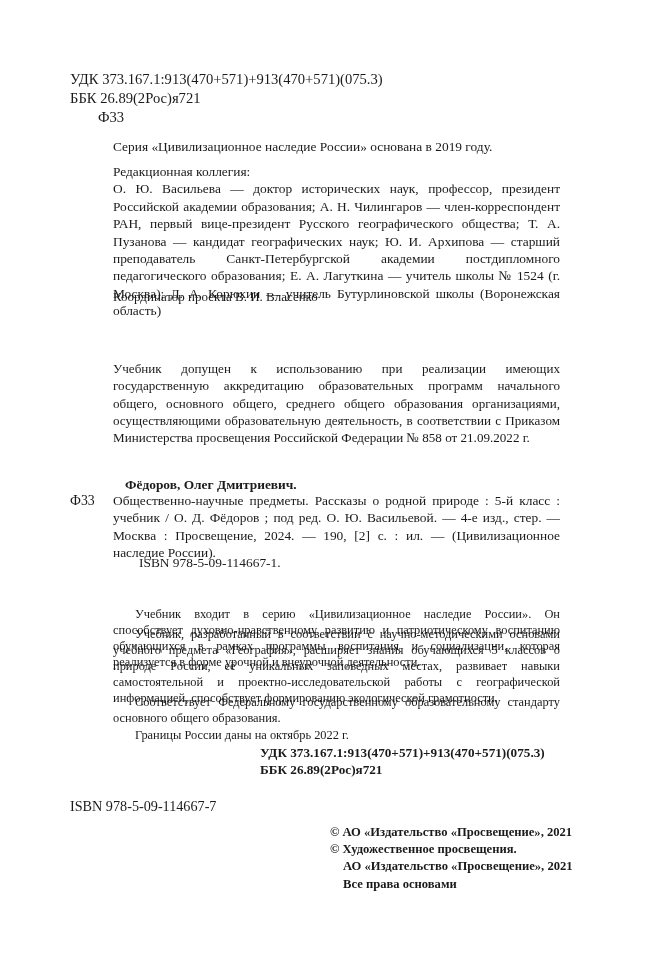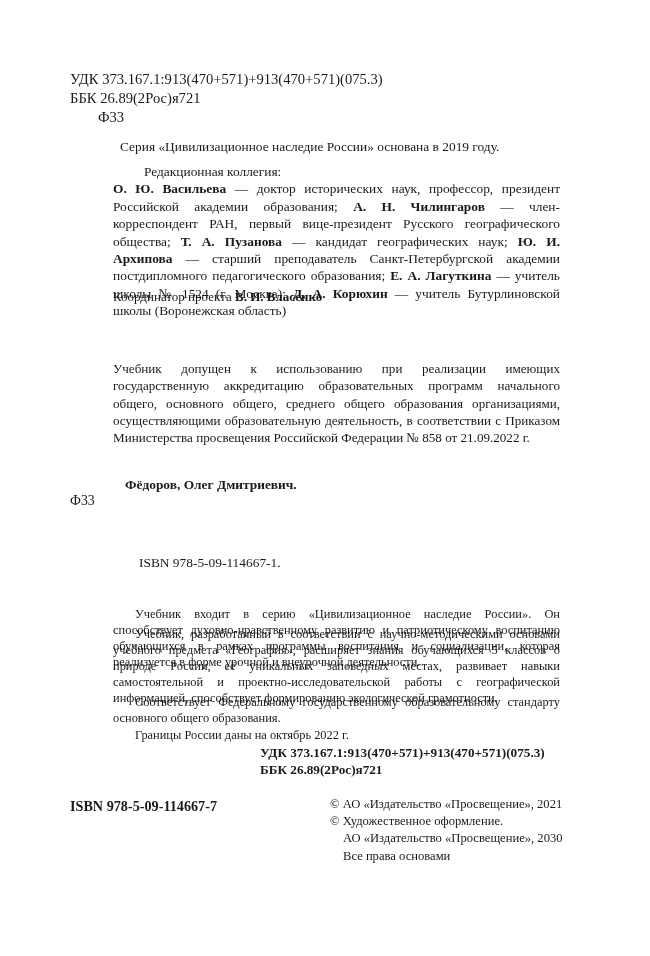--- a/index.html
+++ b/index.html
@@ -40,32 +40,31 @@
   .col {
     position: absolute;
     left: 113px;
     width: 447px;
   }
 
   .series {
     top: 138px;
     font-size: 13.4px;
     line-height: 18px;
-    margin-left: 7px;
   }
 
   .board {
     top: 163px;
     font-size: 13.4px;
     line-height: 17.4px;
     text-align: justify;
     text-justify: inter-word;
   }
-  .board .head { display: block; margin-left: 31px; }
-  b, strong { font-weight: bold; }
+  .board .head { display: block; }
+  b, strong { font-weight: normal; }
 
   .coordinator {
     top: 288px;
     font-size: 13px;
     line-height: 18px;
   }
 
   .approval {
     top: 360px;
     font-size: 13.1px;
@@ -142,30 +141,31 @@
     white-space: nowrap;
   }
   .udk-bottom .line { display: block; }
 
   
   .isbn-foot {
     position: absolute;
     left: 70px;
     top: 797px;
     font-size: 14.2px;
-    font-weight: bold;
+    font-weight: normal;
     line-height: 18px;
   }
   .copyright {
     position: absolute;
     left: 330px;
-    top: 796px;
+    top: 824px;
     width: 280px;
     font-size: 12.6px;
     line-height: 17.2px;
+    font-weight: bold;
   }
   .copyright .cline {
     display: block;
     white-space: nowrap;
   }
   .copyright .cline.indent { padding-left: 13px; }
 </style>
 </head>
 <body>
 
@@ -182,20 +182,23 @@
   <div class="col board">
     <span class="head">Редакционная коллегия:</span><b>О. Ю. Васильева</b><span> — доктор исторических наук, профессор, президент Российской академии образования; </span><b>А. Н. Чилингаров</b><span> — член-корреспондент РАН, первый вице-президент Русского географического общества; </span><b>Т. А. Пузанова</b><span> — кандидат географических наук; </span><b>Ю. И. Архипова</b><span> — старший преподаватель Санкт-Петербургской академии постдипломного педагогического образования; </span><b>Е. А. Лагуткина</b><span> — учитель школы № 1524 (г. Москва); </span><b>Д. А. Корюхин</b><span> — учитель Бутурлиновской школы (Воронежская область)</span>
   </div>
 
   <div class="col coordinator"><span>Координатор проекта </span><b>В. И. Власенко</b></div>
 
   <div class="col approval">Учебник допущен к использованию при реализации имеющих государственную аккредитацию образовательных программ начального общего, основного общего, среднего общего образования организациями, осуществляющими образовательную деятельность, в соответствии с Приказом Министерства просвещения Российской Федерации № 858 от 21.09.2022 г.</div>
 
   <div class="bib-author">Фёдоров, Олег Дмитриевич.</div>
   <div class="bib-mark">Ф33</div>
+  <div class="bib-body">
+    <span class="ind">Общественно-научные предметы. Рассказы о родной природе : 5-й класс : учебник / О. Д. Фёдоров ; под ред. О. Ю. Васильевой. — 4-е изд., стер. — Москва : Просвещение, 2024. — 190, [2] с. : ил. — (Цивилизационное наследие России).</span>
+  </div>
   <div class="isbn-rec">ISBN 978-5-09-114667-1.</div>
 
   <div class="col ann ann1">
     <p>Учебник входит в серию «Цивилизационное наследие России». Он способствует духовно-нравственному развитию и патриотическому воспитанию обучающихся в рамках программы воспитания и социализации, которая реализуется в форме урочной и внеурочной деятельности.</p>
   </div>
   <div class="col ann ann2">
     <p>Учебник, разработанный в соответствии с научно-методическими основами учебного предмета «География», расширяет знания обучающихся 5 классов о природе России, её уникальных заповедных местах, развивает навыки самостоятельной и проектно-исследовательской работы с географической информацией, способствует формированию экологической грамотности.</p>
   </div>
   <div class="col ann ann3">
     <p>Соответствует Федеральному государственному образовательному стандарту основного общего образования.</p>
@@ -205,18 +208,18 @@
   </div>
 
   <div class="udk-bottom">
     <span class="line">УДК 373.167.1:913(470+571)+913(470+571)(075.3)</span>
     <span class="line">ББК 26.89(2Рос)я721</span>
   </div>
 
   <div class="isbn-foot">ISBN 978-5-09-114667-7</div>
   <div class="copyright">
     <span class="cline">© АО «Издательство «Просвещение», 2021</span>
-    <span class="cline">© Художественное оформление.</span>
-    <span class="cline indent">АО «Издательство «Просвещение», 2030</span>
+    <span class="cline">© Художественное просвещения.</span>
+    <span class="cline indent">АО «Издательство «Просвещение», 2021</span>
     <span class="cline indent">Все права основами</span>
   </div>
 
 </div>
 
 </body></html>

